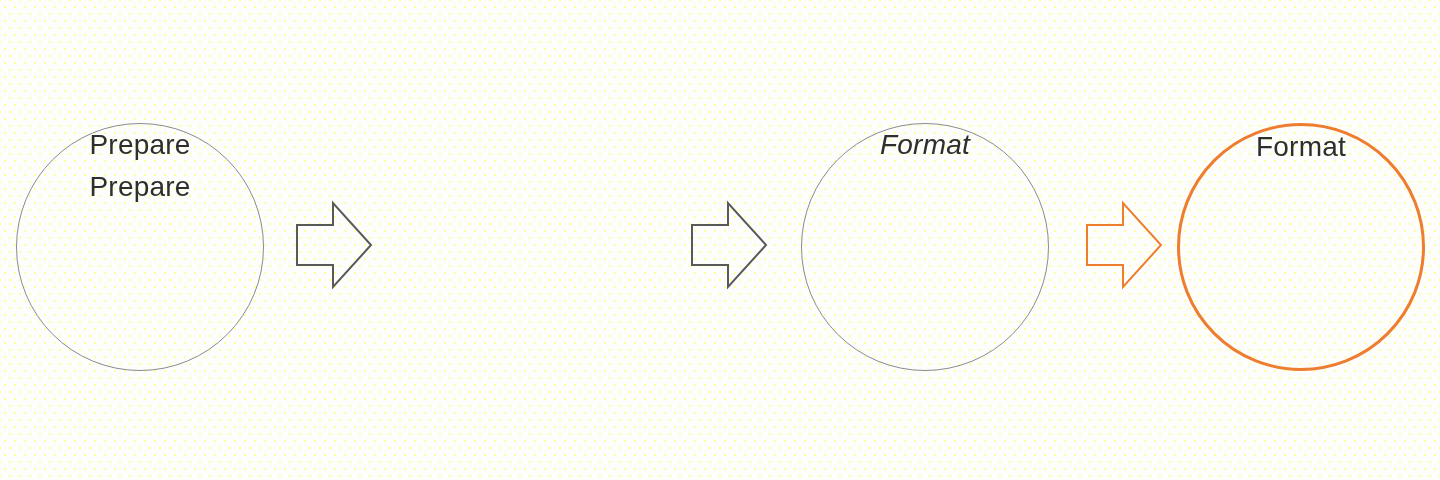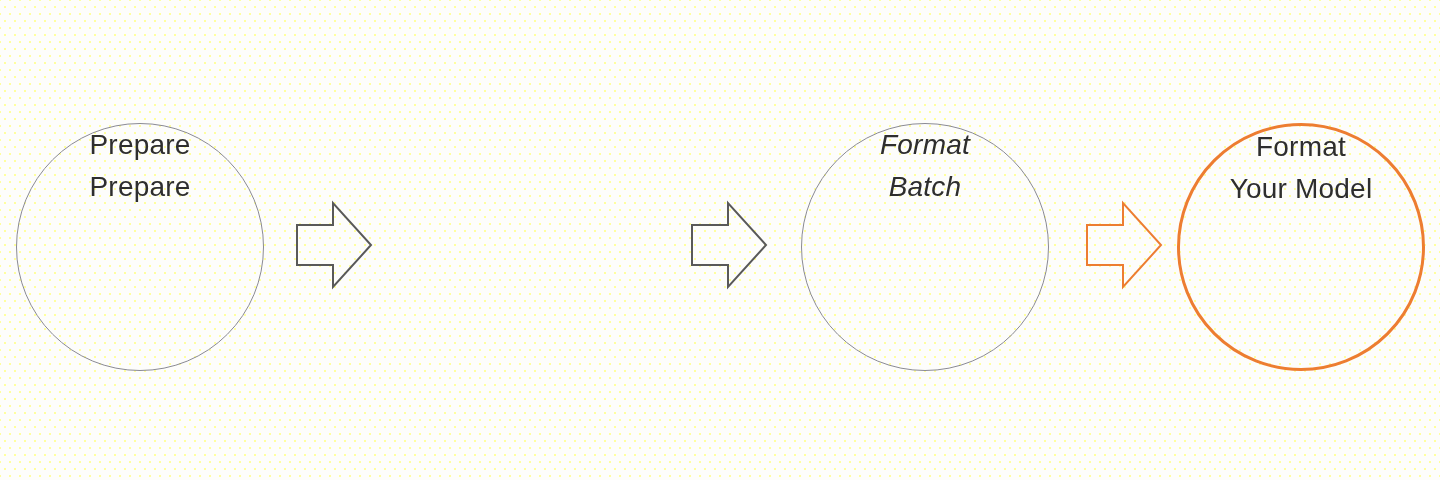--- a/index.html
+++ b/index.html
@@ -52,28 +52,26 @@
   </svg>
 
 
   <svg class="arrow" style="left:691px;" viewBox="0 0 76 86">
     <polygon points="1,23 37,23 37,1 75,43 37,85 37,63 1,63" style="stroke: rgb(89, 89, 89);"></polygon>
   </svg>
 
   <div class="circle" style="left:801px; top:123px;font-style:italic;">
     <div class="label">
       <span>Format</span>
-      <span>Batch</span>
     </div>
   </div>
 
   <svg class="arrow" style="left:1086px;" viewBox="0 0 76 86">
     <polygon points="1,23 37,23 37,1 75,43 37,85 37,63 1,63" style="stroke: rgb(237, 125, 49);"></polygon>
   </svg>
 
   <div class="circle emphasis" style="left:1177px; top:123px;">
     <div class="label">
       <span>Format</span>
-      <span>Your Model</span>
     </div>
   </div>
 
 </div>
 
 </body></html>

